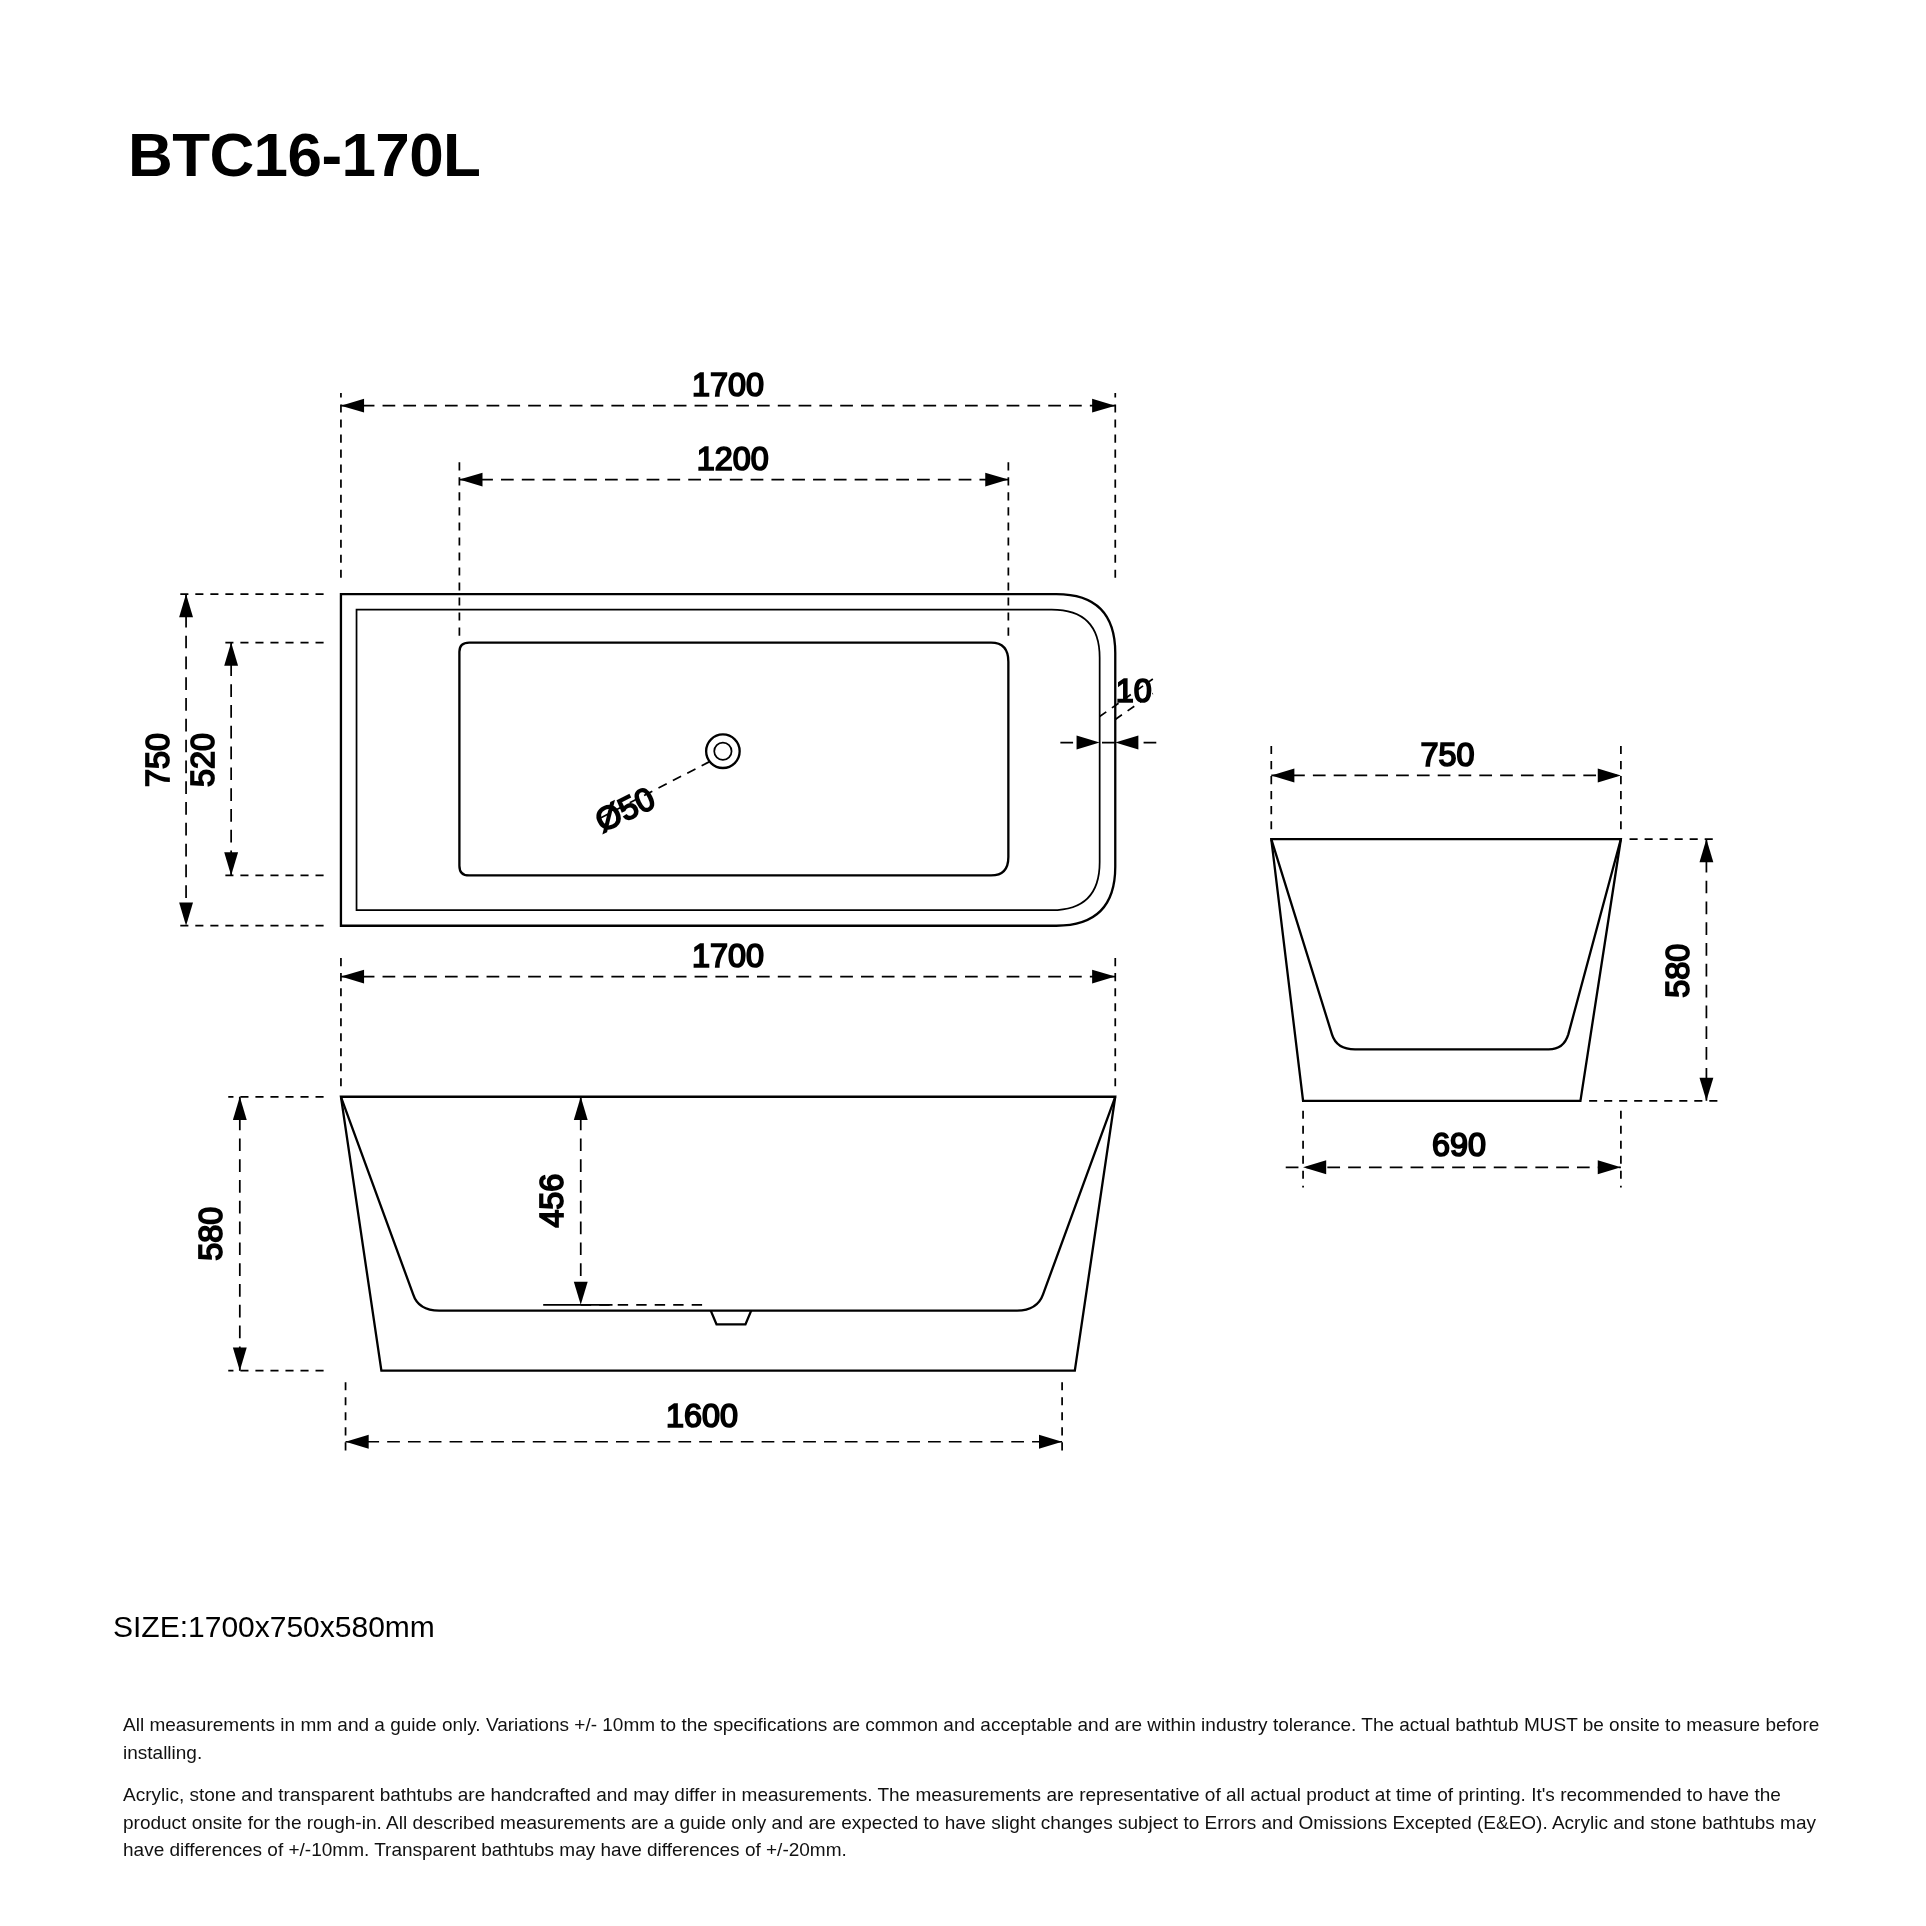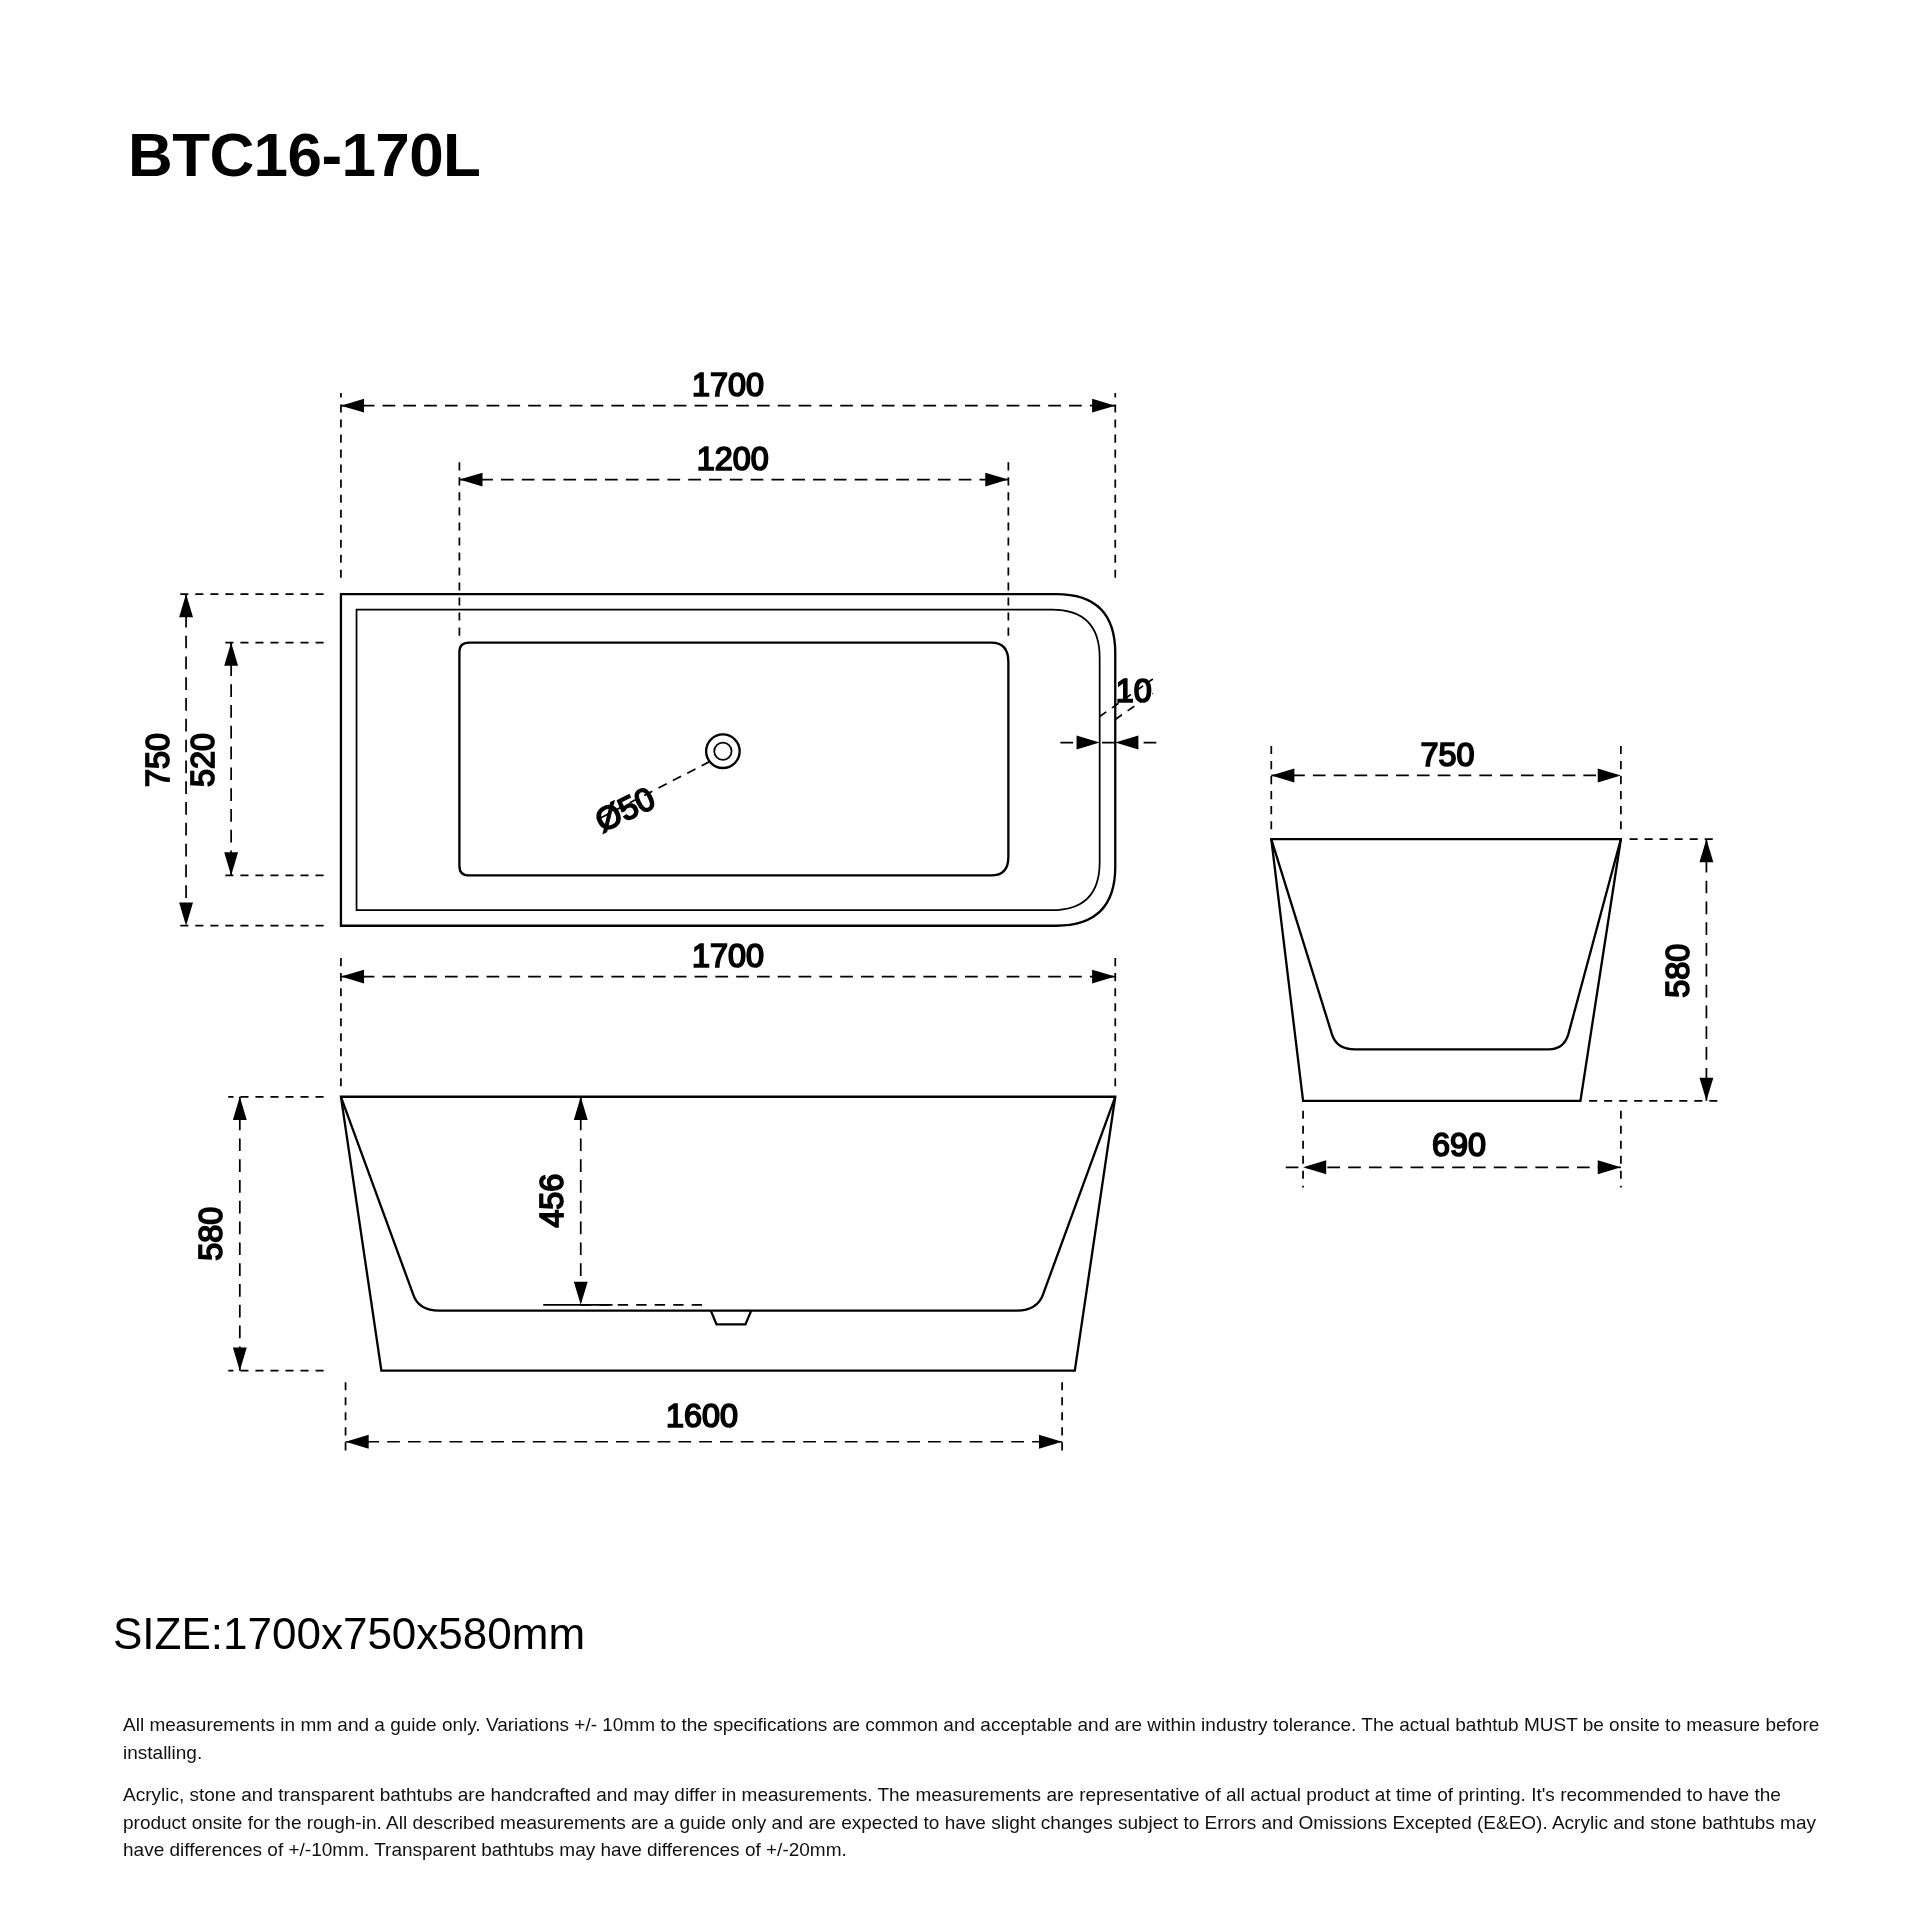--- a/index.html
+++ b/index.html
@@ -34,21 +34,21 @@
     position: absolute;
     left: 0;
     top: 0;
     width: 1926px;
     height: 1926px;
   }
   .size-line {
     position: absolute;
     left: 113px;
     top: 1612px;
-    font-size: 44px;
+    font-size: 30px;
     line-height: 1;
     letter-spacing: 0px;
   }
   .notes {
     position: absolute;
     left: 107px;
     top: 1711px;
     width: 1728px;
   }
   .notes p {

